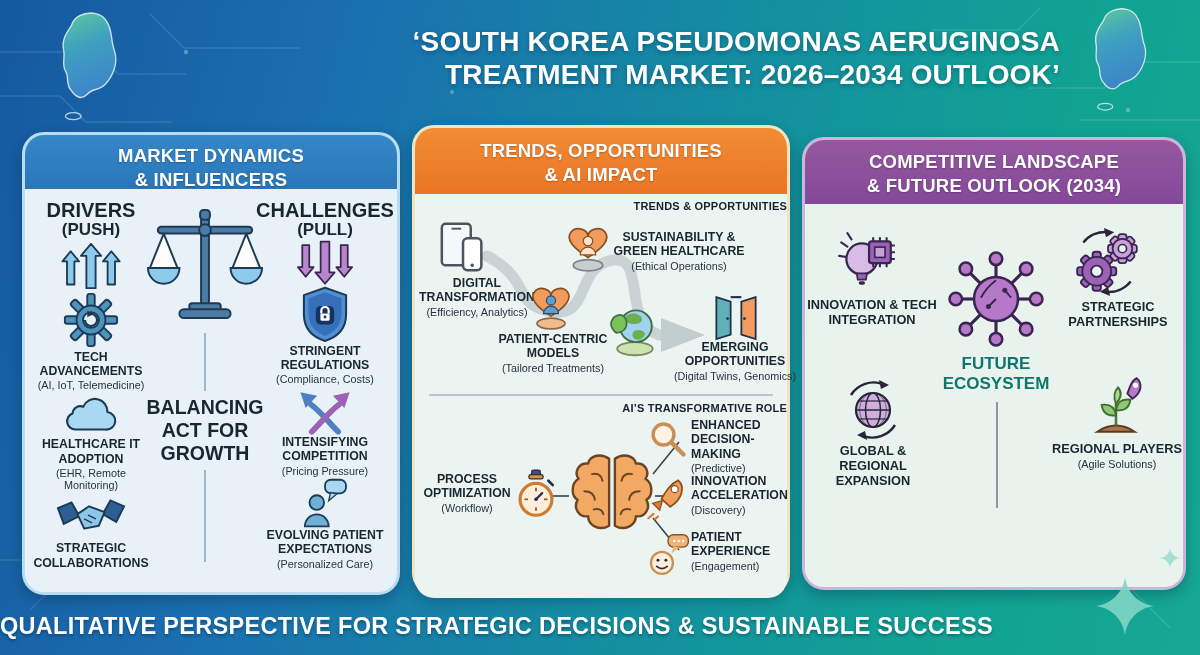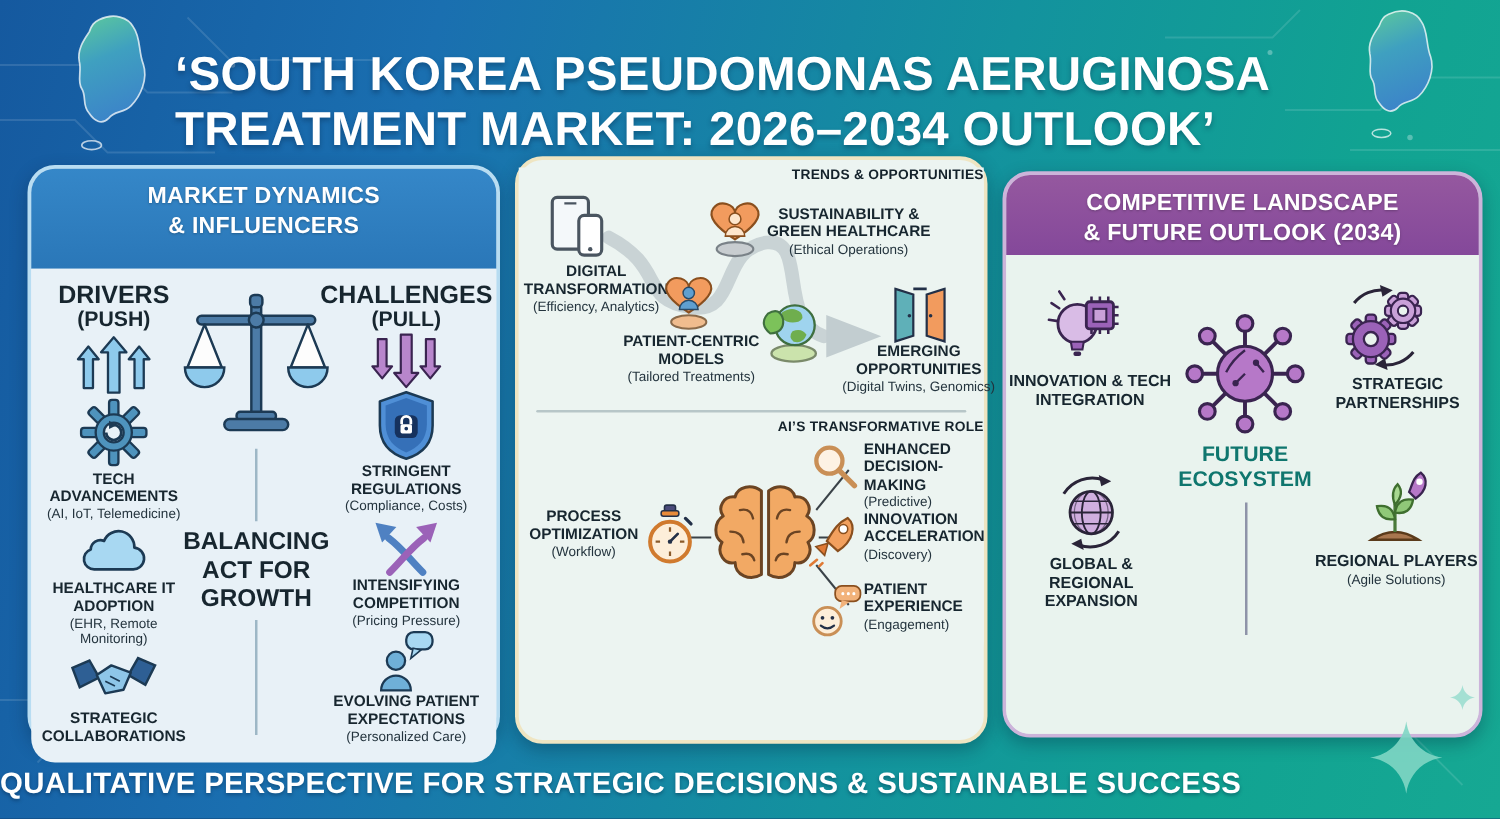--- a/index.html
+++ b/index.html
@@ -1,32 +1,32 @@
 <!DOCTYPE html>
 <html><head>
 <meta charset="utf-8">
 <style>
   html,body{margin:0;padding:0;background:#0e3f6e;}
   *{box-sizing:border-box;font-family:"Liberation Sans",sans-serif;}
   #stage{position:relative;width:1200px;height:655px;overflow:hidden;
     background:linear-gradient(104deg,#15599f 0%,#1a6fb0 26%,#13929e 60%,#11a392 82%,#16a893 100%);}
   svg{display:block}
   
-  .main-title{position:absolute;left:140px;right:140px;top:38px;text-align:left;color:#fff;
-    font-weight:bold;font-size:38px;line-height:1.17;letter-spacing:.2px;
+  .main-title{position:absolute;left:140px;right:140px;top:26px;text-align:right;color:#fff;
+    font-weight:bold;font-size:28px;line-height:1.17;letter-spacing:.2px;
     text-shadow:0 2px 4px rgba(0,30,60,.35);}
   .map{position:absolute;}
   
   .panel{position:absolute;border-radius:22px;box-shadow:0 5px 14px rgba(0,25,50,.3);}
   .panel-header{border-radius:19px 19px 0 0;color:#fff;text-align:center;font-weight:bold;
     font-size:18.5px;line-height:1.28;padding-top:9px;letter-spacing:.2px;
     text-shadow:0 1px 2px rgba(0,0,0,.25);}
   .panel-body{position:relative;border-radius:0 0 19px 19px;}
   #panel1{left:22px;top:132px;width:378px;height:463px;border:3px solid #b8ddf2;background:#e8f1f7;}
-  #panel1 .panel-header{height:80px;background:linear-gradient(180deg,#3587c8,#2a77b8);}
+  #panel1 .panel-header{height:54px;background:linear-gradient(180deg,#3587c8,#2a77b8);}
   #panel1 .panel-body{height:395px;background:#e8f1f7;display:flex;padding:6px 4px 10px;}
   #panel2{left:412px;top:125px;width:378px;height:470px;border:3px solid #efe5c2;background:#ecf4f1;}
   #panel2 .panel-header{height:66px;background:linear-gradient(180deg,#f18c35,#ea7524);padding-top:11px;}
   #panel2 .panel-body{height:398px;background:#ecf4f1;}
   #panel3{left:802px;top:137px;width:384px;height:453px;border:3px solid #ccb4da;background:#e9f3ee;}
   #panel3 .panel-header{height:64px;background:linear-gradient(180deg,#95589f,#84489a);padding-top:10px;}
   #panel3 .panel-body{height:383px;background:#e9f3ee;}
   
   .lbl{text-align:center;color:#17262f;}
   .lbl .t{font-weight:bold;font-size:12.3px;line-height:1.16;}
@@ -222,20 +222,24 @@
         </svg>
         <div class="lbl">
           <div class="t">EVOLVING PATIENT EXPECTATIONS</div>
           <div class="s">(Personalized Care)</div>
         </div>
       </div>
     </div>
   </div>
 
   <div class="panel" id="panel2">
+    <div class="panel-header">
+      <div>TRENDS, OPPORTUNITIES</div>
+      <div>&amp; AI IMPACT</div>
+    </div>
     <div class="panel-body">
       <div class="sec-head">TRENDS &amp; OPPORTUNITIES</div>
 
       <div class="flow">
         <svg class="abs" style="left:0;top:0" width="372" height="176" viewBox="0 0 372 176">
           <path d="M72 42 C118 66 96 92 138 98 C176 103 160 52 198 46 C232 42 206 108 244 121" stroke="#c9d3d5" stroke-width="11" fill="none" stroke-linecap="round"></path>
           <polygon points="246,104 290,121 246,138" fill="#c2cdd0"></polygon>
         </svg>
         <svg class="abs" style="left:22px;top:6px" width="54" height="54" viewBox="0 0 56 56">
           <rect x="5" y="4" width="30" height="43" rx="4" fill="#f4f8fa" stroke="#4a5560" stroke-width="2.6"></rect>

